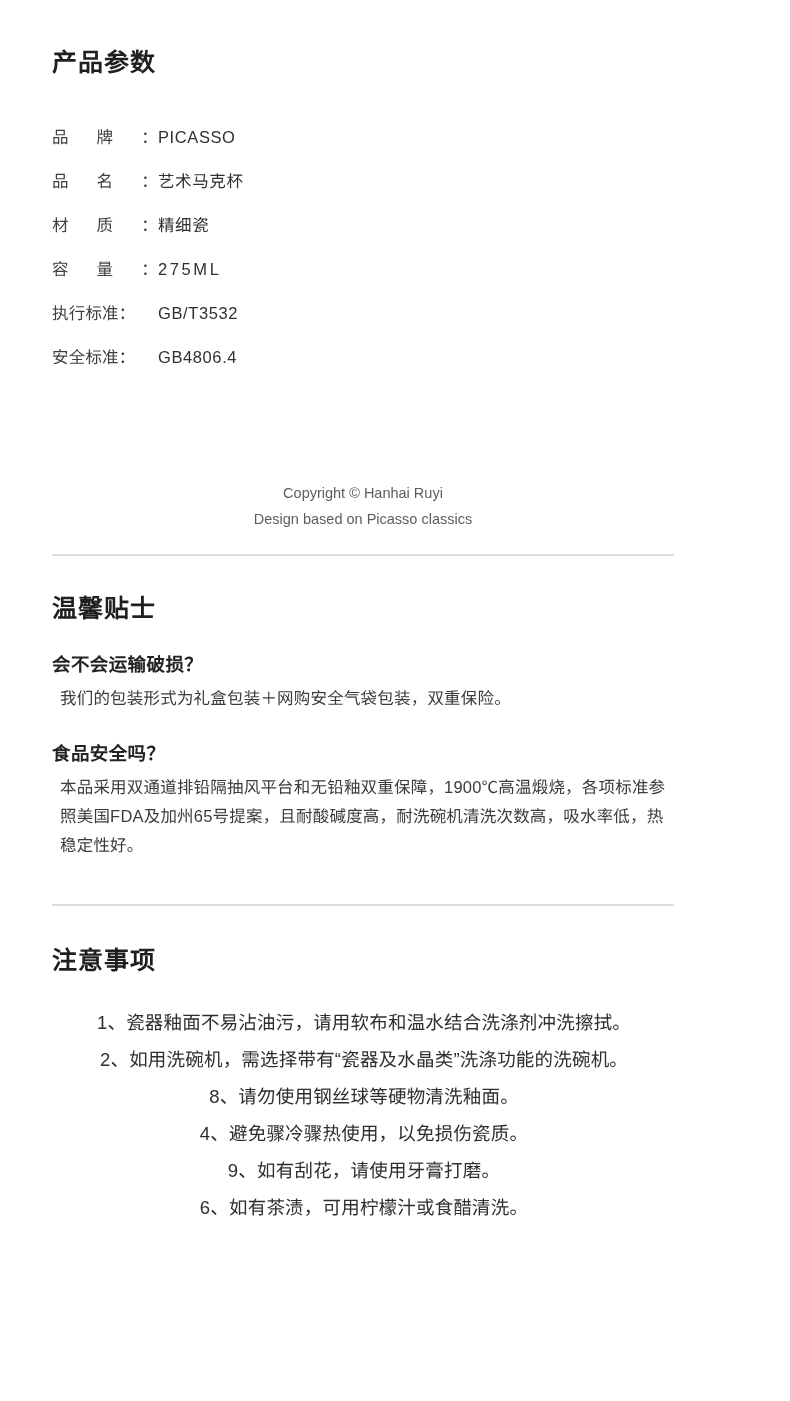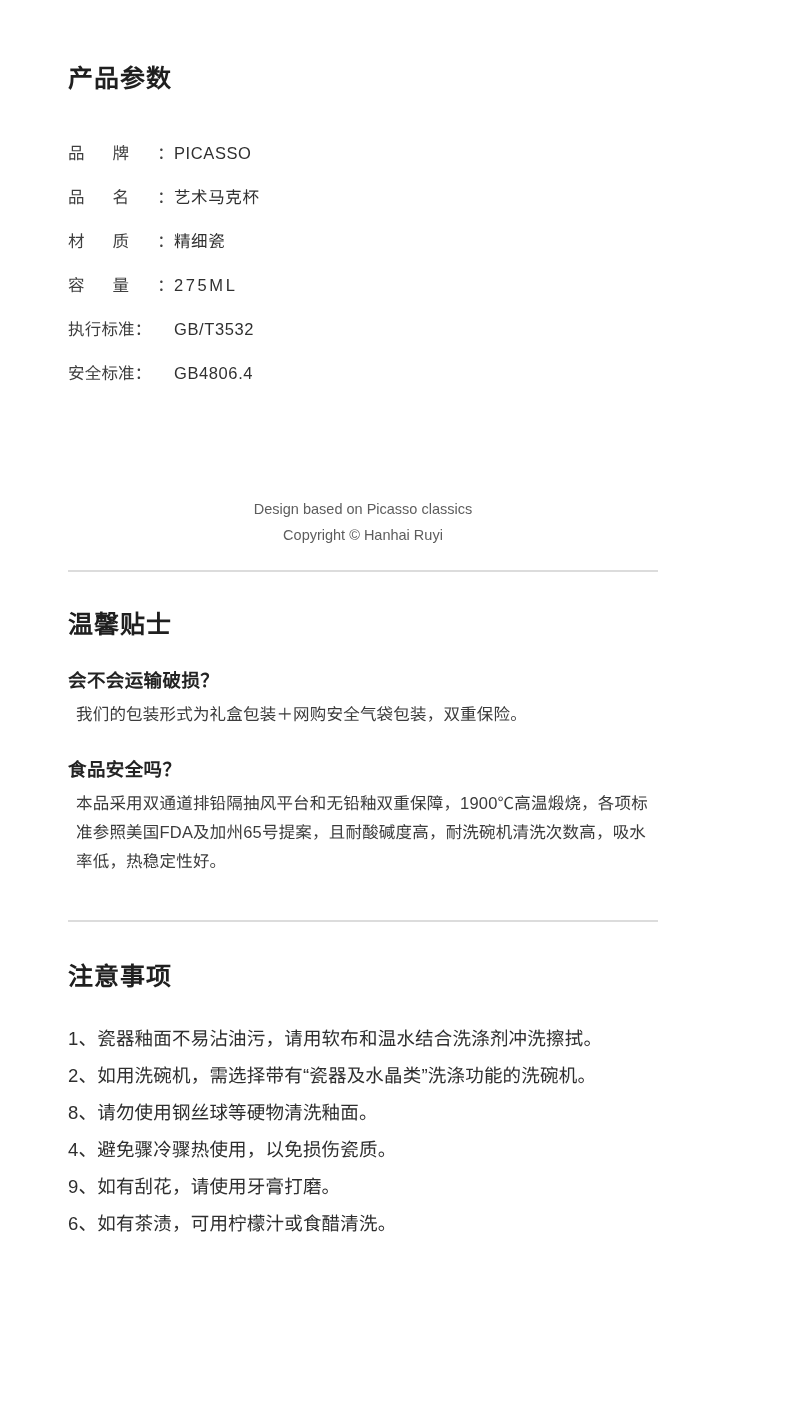--- a/index.html
+++ b/index.html
@@ -12,21 +12,21 @@
     min-height: 1401px;
     font-family: "Liberation Sans", sans-serif;
     color: #2b2b2b;
     -webkit-font-smoothing: antialiased;
   }
   .page {
     position: relative;
     width: 726px;
     min-height: 1401px;
     box-sizing: border-box;
-    padding: 16px;
+    padding: 0;
     background: #fff;
   }
 
   
   .section {
     padding: 0 50px 0 52px;
     box-sizing: border-box;
   }
   .section-title {
     font-size: 25px;
@@ -104,20 +104,21 @@
     color: #3b3b3b;
     line-height: 29px;
     letter-spacing: 0.2px;
   }
   .qa-a p { margin: 8px; }
 
   
   #notes-section { padding-top: 34px; padding-bottom: 60px; }
   .notes-list {
     margin-top: 28px;
+    text-align: center;
   }
   .note-item {
     font-size: 18.5px;
     color: #2e2e2e;
     line-height: 37px;
     letter-spacing: 0.2px;
   }
 
   .divider.second { margin-top: 44px; }
 </style>
@@ -179,22 +180,22 @@
         <span class="spec-label tight">
           <span class="lbl-char">安全标准</span>
           <span class="lbl-char">：</span>
         </span>
         <span class="spec-value">GB4806.4</span>
       </div>
 
     </div>
 
     <div class="credits">
+      <div>Copyright © Hanhai Ruyi</div>
       <div>Design based on Picasso classics</div>
-      <div>Copyright © Hanhai Ruyi</div>
     </div>
   </section>
 
   <div class="divider"></div>
 
   <section class="section" id="tips-section">
     <h2 class="section-title">温馨贴士</h2>
 
     <div class="qa">
       <div class="qa-q">会不会运输破损？</div>

